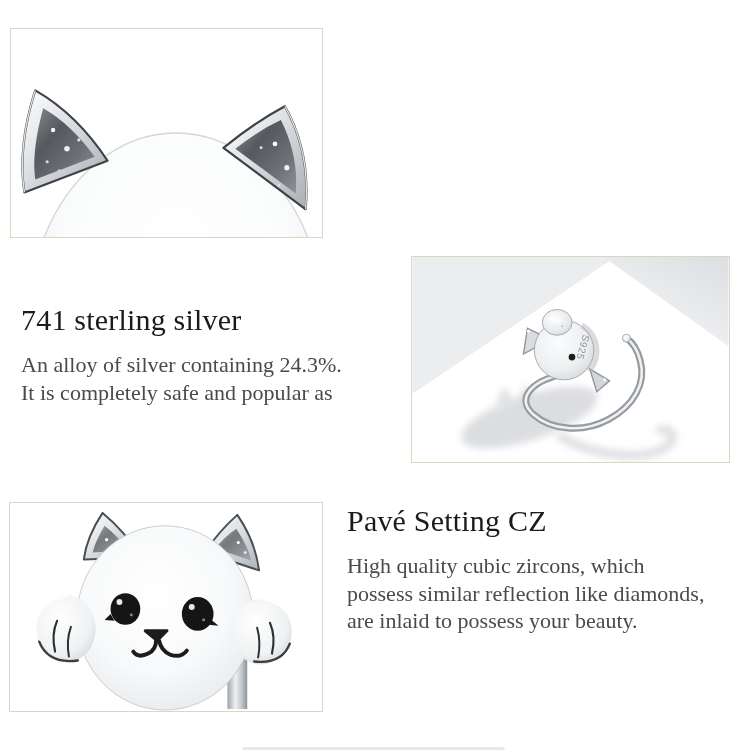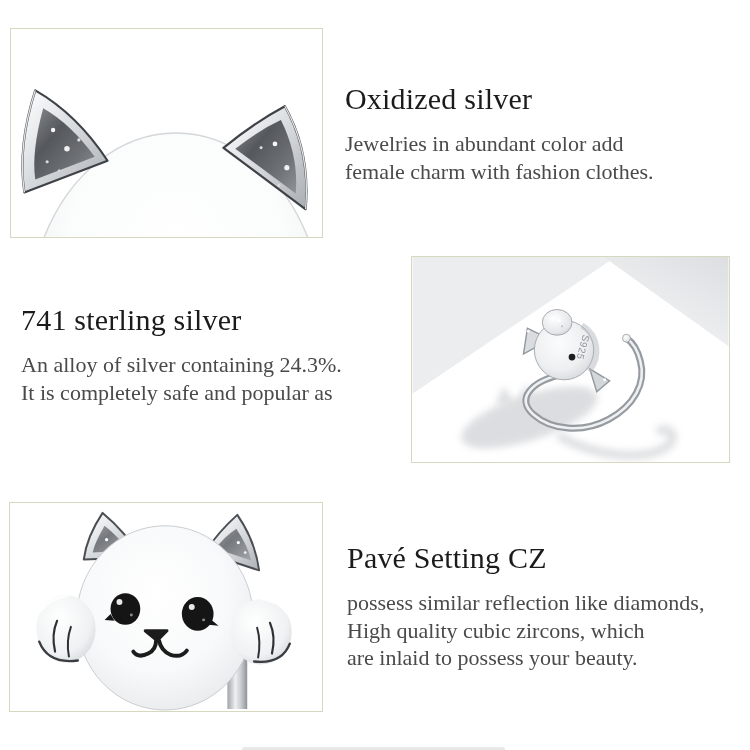--- a/index.html
+++ b/index.html
@@ -73,25 +73,20 @@
         <path d="M 272 92 Q 290 128 287 166 L 226 121 Q 250 102 272 92 Z" fill="url(#g1oxi)"></path>
         <circle cx="266" cy="116" r="2.4" fill="#ffffff" opacity="0.95"></circle>
         <circle cx="278" cy="140" r="2.6" fill="#ffffff" opacity="0.9"></circle>
         <circle cx="252" cy="120" r="1.5" fill="#ededed" opacity="0.9"></circle>
         <circle cx="270" cy="158" r="1.5" fill="#e0e0e0" opacity="0.85"></circle>
         <path d="M 276 78 Q 302 124 297 182" stroke="#ffffff" stroke-width="1.4" fill="none" opacity="0.85"></path>
       </g>
     </svg>
   </div>
 
-  <div class="text-block" style="left:345px;top:81px;width:390px;">
-    <h2 class="heading">Oxidized silver</h2>
-    <span class="body-line">Jewelries in abundant color add</span>
-    <span class="body-line">female charm with fashion clothes.</span>
-  </div>
 
   <div class="text-block" style="left:21px;top:302px;width:400px;">
     <h2 class="heading">741 sterling silver</h2>
     <span class="body-line">An alloy of silver containing 24.3%.</span>
     <span class="body-line">It is completely safe and popular as</span>
   </div>
 
   <div class="photo-box" style="left:411px;top:256px;width:319px;height:207px;">
     <svg viewBox="0 0 319 207">
       <defs>
@@ -229,22 +224,22 @@
       </g>
 
       <g stroke="#1c1c1c" stroke-linecap="round" fill="none">
         <path d="M 136 129 L 158 129 L 148 139 Z" fill="#1c1c1c" stroke-linejoin="round" stroke-width="3"></path>
         <path d="M 147 139 Q 147 148 139 152 Q 129 157 124 150" stroke-width="4"></path>
         <path d="M 150 139 Q 152 149 161 153 Q 172 157 178 149" stroke-width="4"></path>
       </g>
     </svg>
   </div>
 
-  <div class="text-block" style="left:347px;top:540px;width:400px;">
+  <div class="text-block" style="left:347px;top:503px;width:400px;">
     <h2 class="heading">Pavé Setting CZ</h2>
+    <span class="body-line">High quality cubic zircons, which</span>
     <span class="body-line">possess similar reflection like diamonds,</span>
-    <span class="body-line">High quality cubic zircons, which</span>
     <span class="body-line">are inlaid to possess your beauty.</span>
   </div>
 
   <div id="next-edge"></div>
 
 </div>
 
 </body></html>

